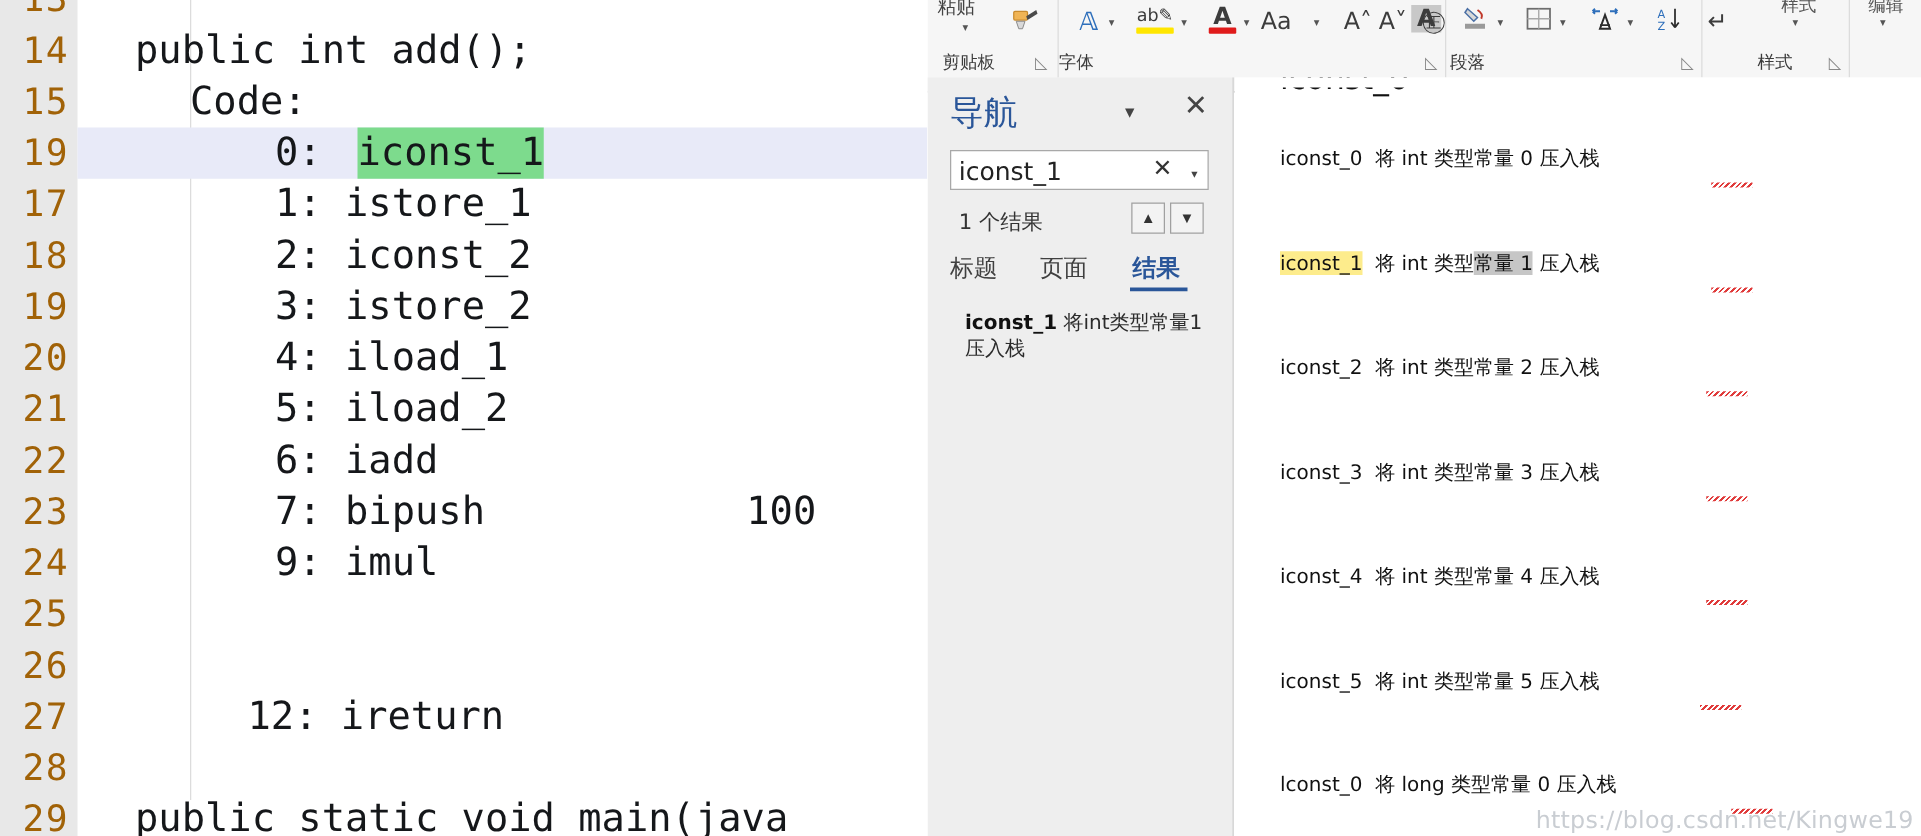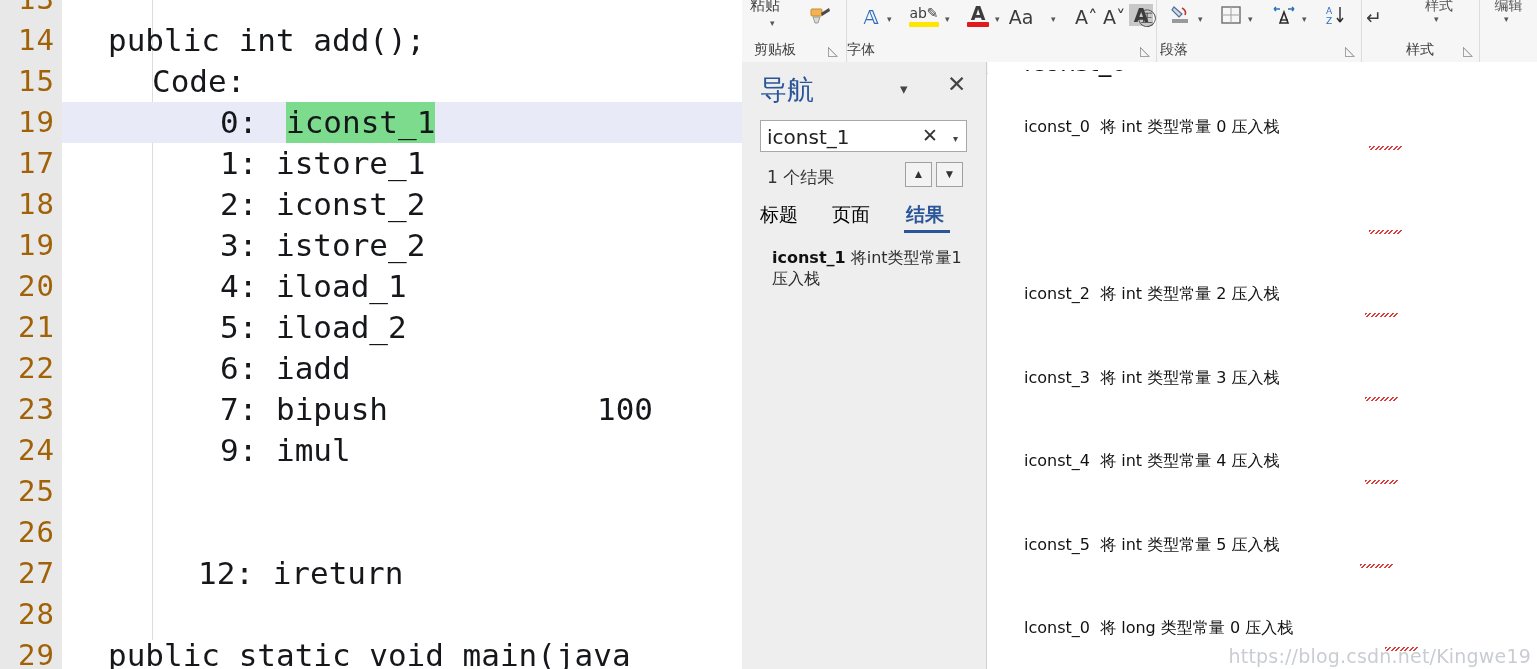--- a/index.html
+++ b/index.html
@@ -126,21 +126,21 @@
     font-family: "DejaVu Sans", sans-serif;
   }
   .nav-stepper {
     position: absolute; top: 100px; width: 27px; height: 25px;
     background: #f3f3f3; border: 1px solid #a0a0a0;
     text-align: center; font-size: 12px; color: #333; line-height: 23px;
   }
   .nav-tabs { position: absolute; left: 18px; top: 140px; width: 210px; height: 34px; }
   .nav-tab {
     position: absolute; top: 0;
-    font-size: 19px; color: #000000;
+    font-size: 19px; color: #404040;
     font-family: "DejaVu Sans", sans-serif;
   }
   .nav-tab.active { color: #2a5699; font-weight: bold; }
   .nav-tab-underline {
     position: absolute; top: 28px; height: 3px; background: #2a5699;
   }
   .nav-result-item {
     position: absolute; left: 30px; top: 185px; width: 195px;
     font-size: 16px; line-height: 21px; color: #2b2b2b;
     font-family: "DejaVu Sans", sans-serif;
@@ -386,20 +386,23 @@
       <div class="clipped-row">
         <span>iconst_0</span>
       </div>
       <div class="clip-mask"></div>
 
       <div class="doc-line" style="top:55px">
         <span>iconst_0</span>&nbsp;&nbsp;<span>将 int 类型常量 0 压入栈</span>
       </div>
       <div class="squiggle" style="left:381px; top:84px; width:33px;"></div>
 
+      <div class="doc-line" style="top:139px">
+        <span class="mark-yellow">iconst_1</span>&nbsp;&nbsp;将 int 类型<span class="mark-gray">常量 1</span> 压入栈
+      </div>
       <div class="squiggle" style="left:381px; top:168px; width:33px;"></div>
 
       <div class="doc-line" style="top:222px">
         <span>iconst_2</span>&nbsp;&nbsp;<span>将 int 类型常量 2 压入栈</span>
       </div>
       <div class="squiggle" style="left:377px; top:251px; width:33px;"></div>
 
       <div class="doc-line" style="top:306px">
         <span>iconst_3</span>&nbsp;&nbsp;<span>将 int 类型常量 3 压入栈</span>
       </div>

